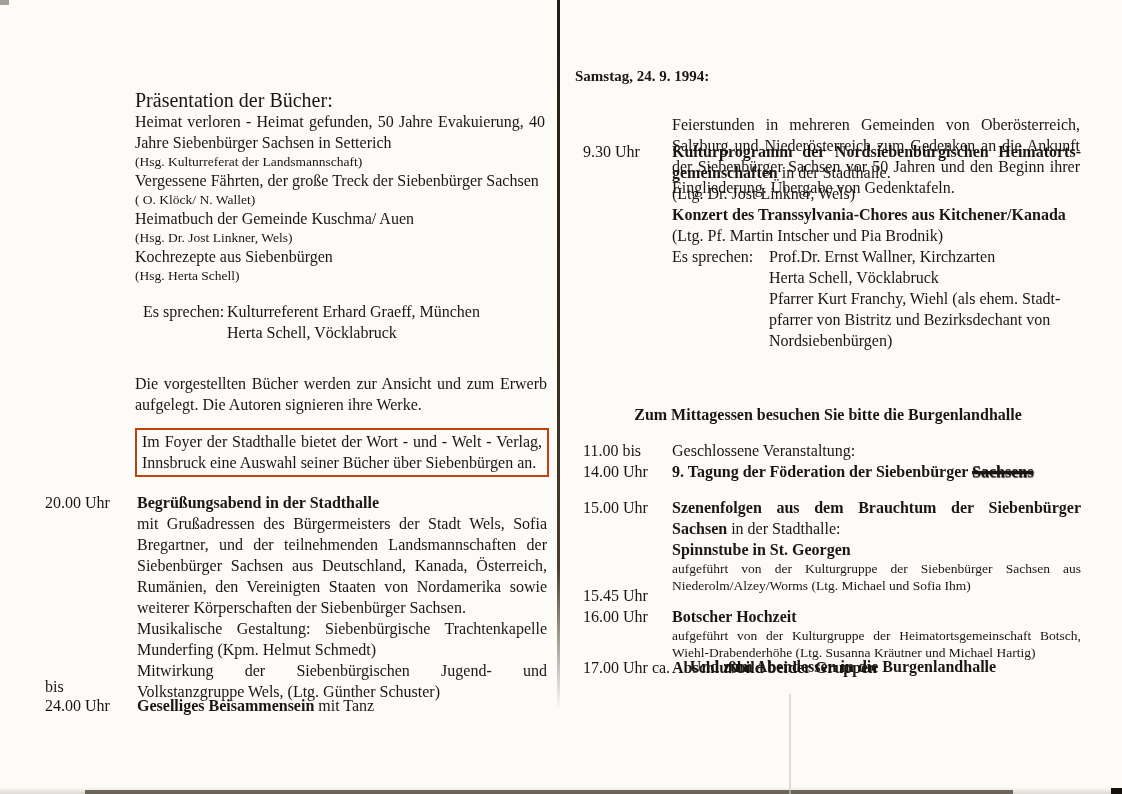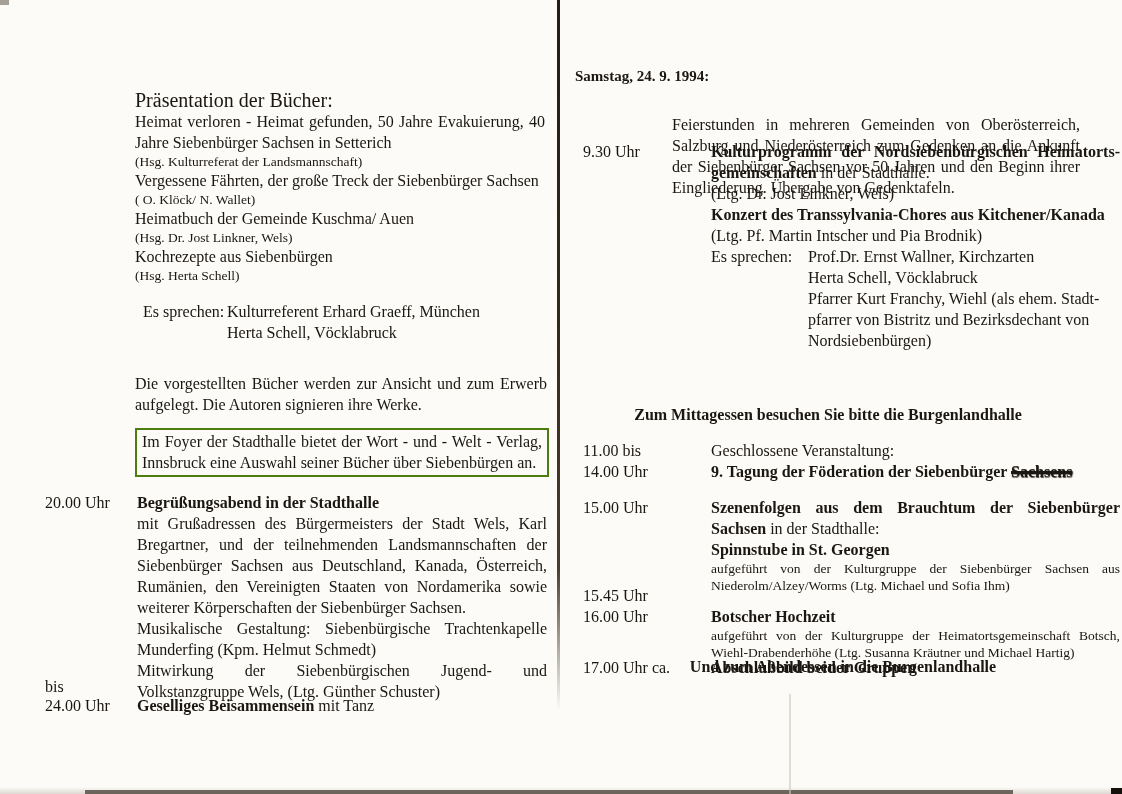--- a/index.html
+++ b/index.html
@@ -37,28 +37,28 @@
   .corner-nub-br { position: absolute; right: 0; bottom: 0; width: 11px; height: 6px; background: #15100b; }
   .corner-mark-tl { position: absolute; left: 0; top: 0; width: 9px; height: 5px; background: rgba(92,83,72,.55); }
   .edge-line-low { position: absolute; left: 789px; top: 694px; width: 2px; height: 100px; background: rgba(206,199,190,.6); }
 
   .bold { font-weight: bold; }
   .just { text-align: justify; }
   .small { font-size: 13.5px; line-height: 17px; }
 
   .row { display: grid; }
   .page-left  .row { grid-template-columns: 92px 410px; }
-  .page-right .row { grid-template-columns: 97px 409px; gap: 39px; }
+  .page-right .row { grid-template-columns: 97px 409px; }
 
   .speakers { display: grid; }
   .speakers-left  { grid-template-columns: 84px 1fr; }
   .speakers-right { grid-template-columns: 97px 315px; }
 
   .boxed {
-    border: 2px solid #4d7c0f;
+    border: 2px solid #c2410c;
     padding: 1px 5px 2px 5px;
     text-align: justify;
   }
 
   .heading-lg { font-size: 15px; font-weight: bold; }
   .heading-md { font-size: 20px; font-weight: normal; }
 
   .center-note { text-align: center; font-weight: bold; }
 
   .struck {
@@ -103,21 +103,21 @@
   </div>
 
   <div class="abs just" style="top:373px; left:90px; width:412px;">Die vorgestellten Bücher werden zur Ansicht und zum Erwerb aufgelegt. Die Autoren signieren ihre Werke.</div>
 
   <div class="abs boxed" style="top:428px; left:90px; width:414px;">Im Foyer der Stadthalle bietet der Wort - und - Welt - Verlag, Innsbruck eine Auswahl seiner Bücher über Siebenbürgen an.</div>
 
   <div class="abs row" style="top:492px; left:0; width:502px;">
     <div>20.00 Uhr</div>
     <div>
       <p class="bold">Begrüßungsabend in der Stadthalle</p>
-      <p class="just">mit Grußadressen des Bürgermeisters der Stadt Wels, Karl Bregartner, und der teilnehmenden Landsmannschaften der Siebenbürger Sachsen aus Deutschland, Kanada, Österreich, Rumänien, den Vereinigten Staaten von Nordamerika sowie weiterer Körperschaften der Siebenbürger Sachsen.</p>
+      <p class="just">mit Grußadressen des Bürgermeisters der Stadt Wels, Sofia Bregartner, und der teilnehmenden Landsmannschaften der Siebenbürger Sachsen aus Deutschland, Kanada, Österreich, Rumänien, den Vereinigten Staaten von Nordamerika sowie weiterer Körperschaften der Siebenbürger Sachsen.</p>
       <p class="just">Musikalische Gestaltung: Siebenbürgische Trachtenkapelle Munderfing (Kpm. Helmut Schmedt)</p>
       <p class="just">Mitwirkung der Siebenbürgischen Jugend- und Volkstanzgruppe Wels, (Ltg. Günther Schuster)</p>
     </div>
   </div>
 
   <div class="abs" style="top:676px; left:0;">bis</div>
 
   <div class="abs row" style="top:695px; left:0; width:502px;">
     <div>24.00 Uhr</div>
     <div>

